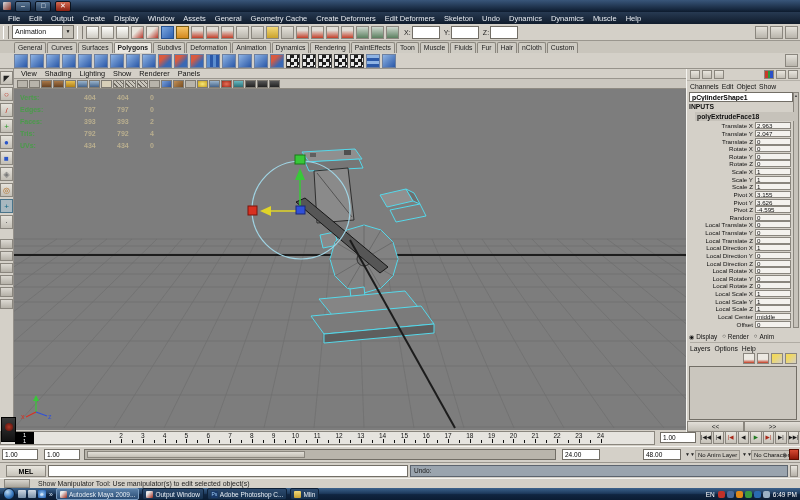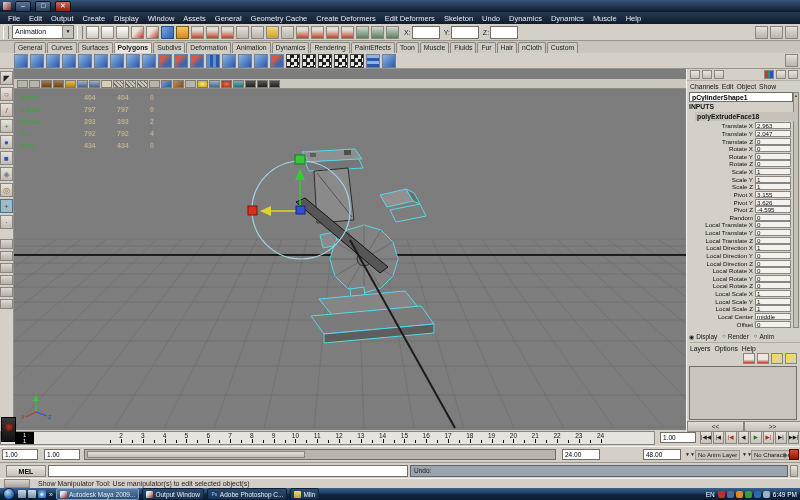--- a/index.html
+++ b/index.html
@@ -300,20 +300,28 @@
       <div style="height: 6px;"></div>
       <div class="layoutbtn"></div>
       <div class="layoutbtn"></div>
       <div class="layoutbtn"></div>
       <div class="layoutbtn"></div>
       <div class="layoutbtn"></div>
       <div class="layoutbtn"></div>
     </div>
 
   <div id="viewport" class="abs">
+    <div id="vp-menu">
+        <div class="vp-menu-item">View</div>
+        <div class="vp-menu-item">Shading</div>
+        <div class="vp-menu-item">Lighting</div>
+        <div class="vp-menu-item">Show</div>
+        <div class="vp-menu-item">Renderer</div>
+        <div class="vp-menu-item">Panels</div>
+      </div>
     <div id="vp-toolbar">
         <div class="vp-icon" data-kind="gray"></div>
         <div class="vp-icon" data-kind="gray"></div>
         <div class="vp-icon" data-kind="brown"></div>
         <div class="vp-icon" data-kind="brown"></div>
         <div class="vp-icon" data-kind="gold"></div>
         <div class="vp-icon" data-kind="screen"></div>
         <div class="vp-icon" data-kind="screen"></div>
         <div class="vp-icon" data-kind="beige"></div>
         <div class="vp-icon" data-kind="x"></div>

